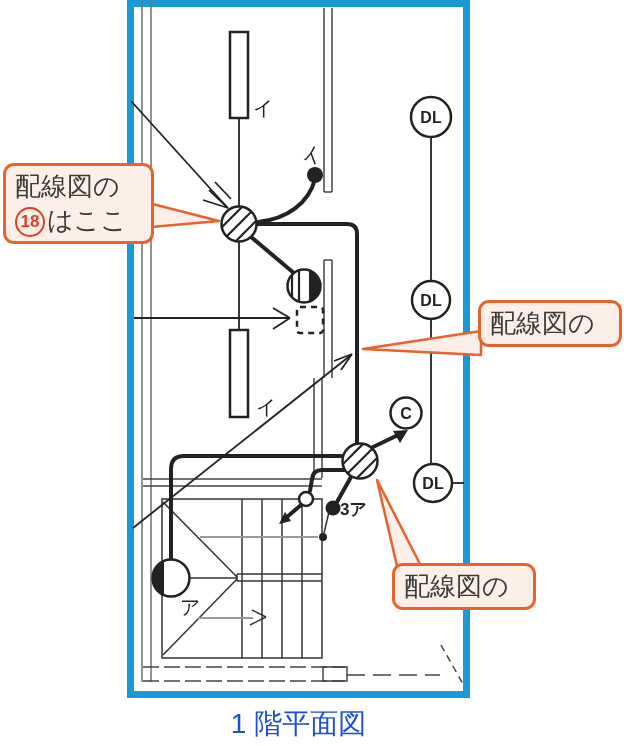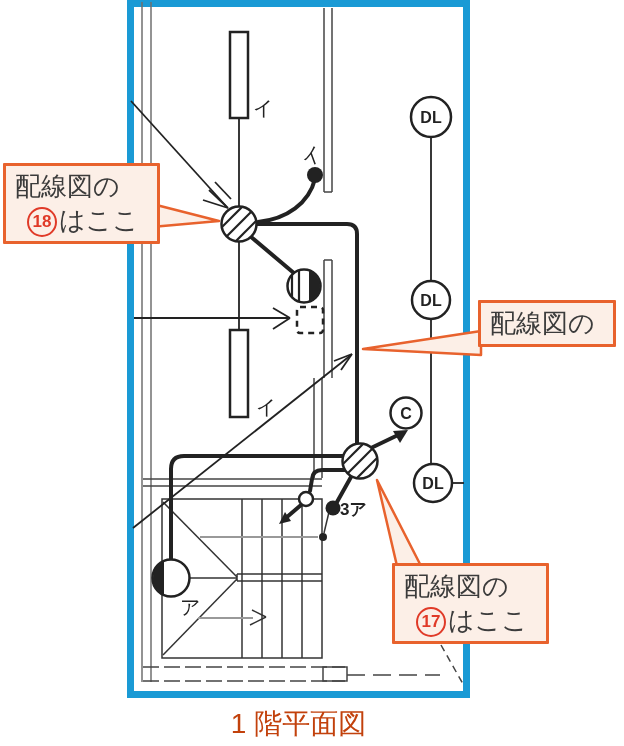--- a/index.html
+++ b/index.html
@@ -14,33 +14,33 @@
   body{width:624px;height:746px;position:relative;overflow:hidden;
        font-family:"Liberation Sans","DejaVu Sans",sans-serif;}
   .frame{position:absolute;left:127px;top:0;width:343px;height:698px;
          box-sizing:border-box;border:7px solid var(--frame-blue);
          background:#ffffff;z-index:1;}
   svg.plan{position:absolute;left:0;top:0;z-index:2;}
   svg.tails{position:absolute;left:0;top:0;z-index:4;}
   .callout{position:absolute;z-index:5;box-sizing:border-box;
            background:var(--callout-fill);
            border:3px solid var(--callout-border);
-           border-radius:1px;padding:3px 18px 4px 9px;
+           border-radius:11px;padding:3px 24px 4px 9px;
            color:var(--text);font-size:26px;line-height:34px;
            white-space:nowrap;letter-spacing:0px;}
   .callout .row{display:block;}
   .cnum{display:inline-block;width:26px;height:26px;line-height:26px;
         border:2px solid var(--number-red);border-radius:50%;
         color:var(--number-red);font-size:17px;text-align:center;
-        vertical-align:2px;margin-right:2px;font-weight:bold;margin-left:12px;}
+        vertical-align:2px;margin-right:2px;font-weight:bold;}
   #callout-18{left:3px;top:163px;}
   #callout-9{left:478px;top:300px;}
   #callout-17{left:392px;top:563px;}
   .caption{position:absolute;left:127px;top:705px;width:343px;
-           text-align:center;font-size:28px;color:#c2410c;z-index:3;}
+           text-align:center;font-size:28px;color:#1d4ed8;z-index:3;}
   
   .wall{stroke:#6f6f6f;stroke-width:1.5;fill:none;}
   .wallD{stroke:#444;stroke-width:1.5;fill:none;}
   .thin{stroke:var(--ink);stroke-width:1.8;fill:none;}
   .thin15{stroke:#333;stroke-width:1.5;fill:none;}
   .gray{stroke:#999;stroke-width:1.8;fill:none;}
   .thick{stroke:var(--ink);stroke-width:4;fill:none;
          stroke-linecap:round;stroke-linejoin:round;}
   .sym{stroke:var(--ink);stroke-width:2.5;fill:#ffffff;}
   .hatch{stroke:var(--ink);stroke-width:2.2;}
@@ -222,16 +222,15 @@
 
 <div class="callout" id="callout-18">
   <span class="row">配線図の</span>
   <span class="row"><span class="cnum">18</span><span>はここ</span></span>
 </div>
 <div class="callout" id="callout-9">
   <span class="row">配線図の</span>
 </div>
 <div class="callout" id="callout-17">
   <span class="row">配線図の</span>
-  <span class="row"><span class="cnum">17</span><span>はここ</span></span>
 </div>
 
 <div class="caption">1 階平面図</div>
 
 </body></html>

